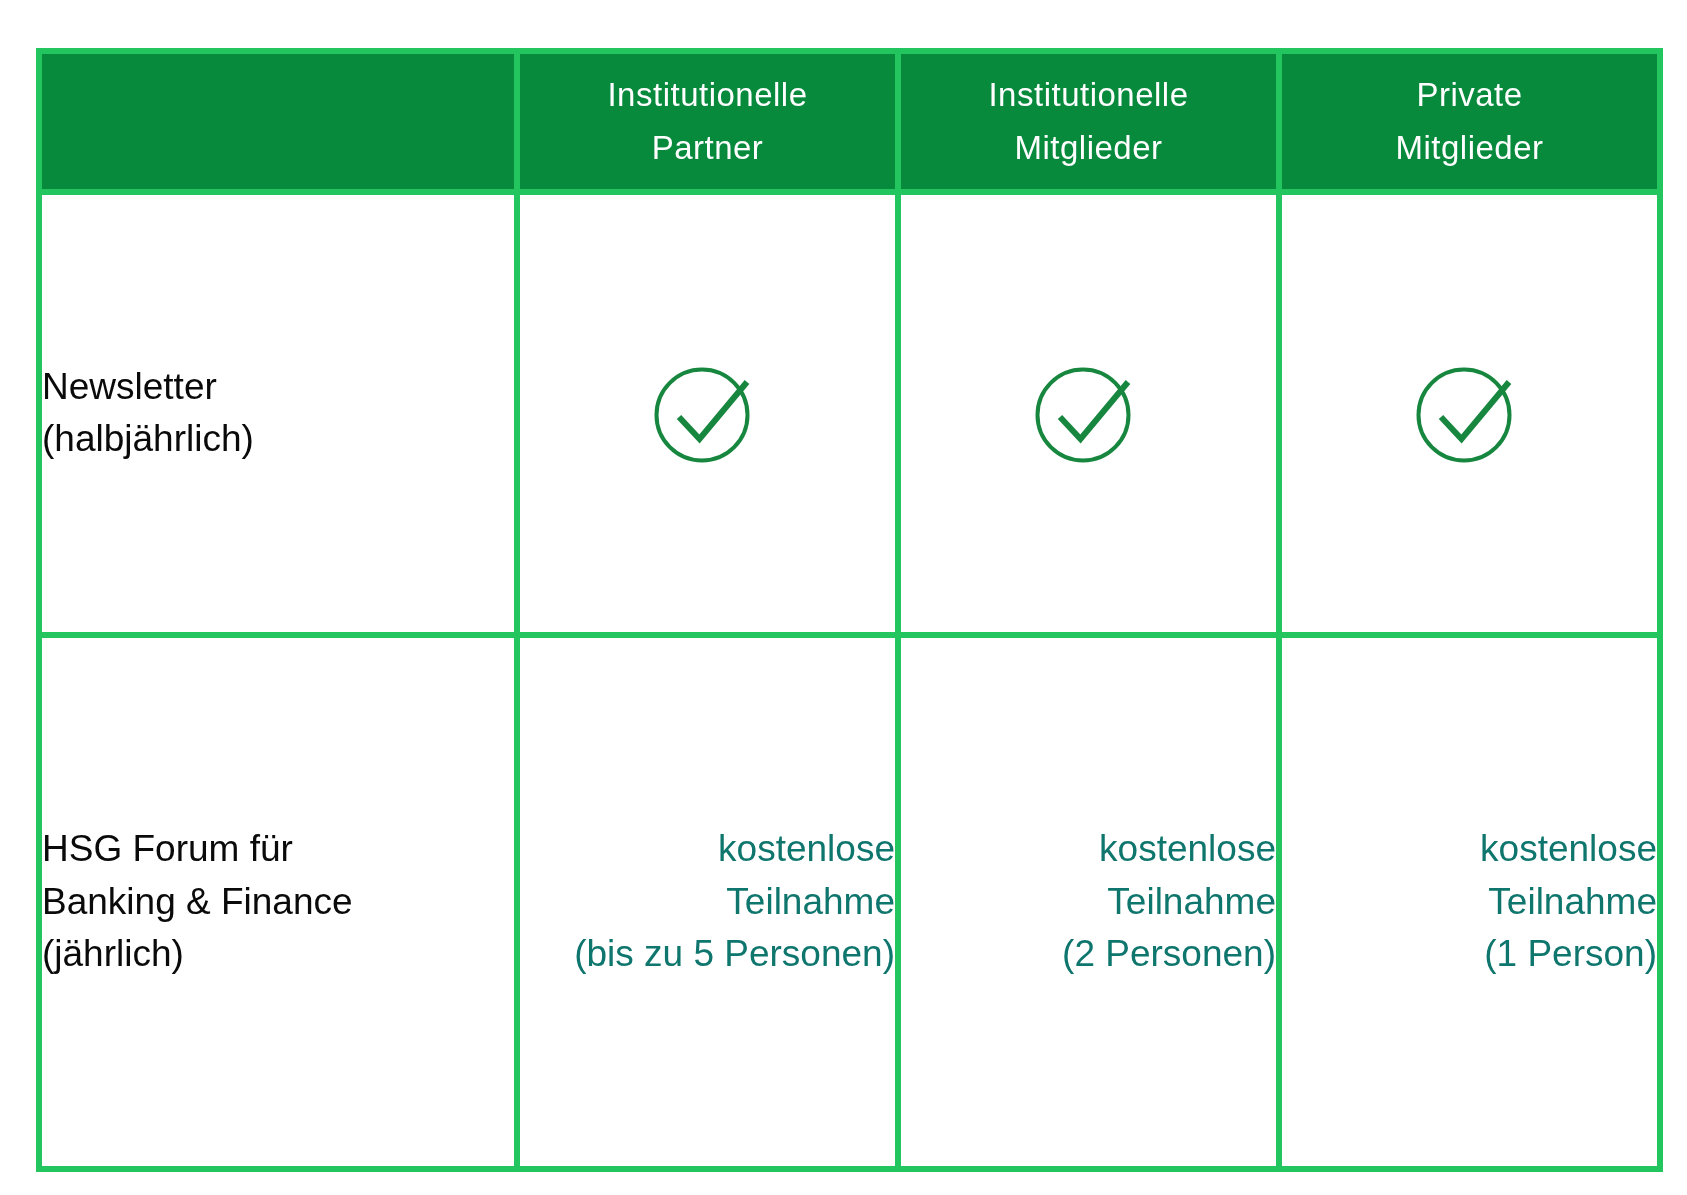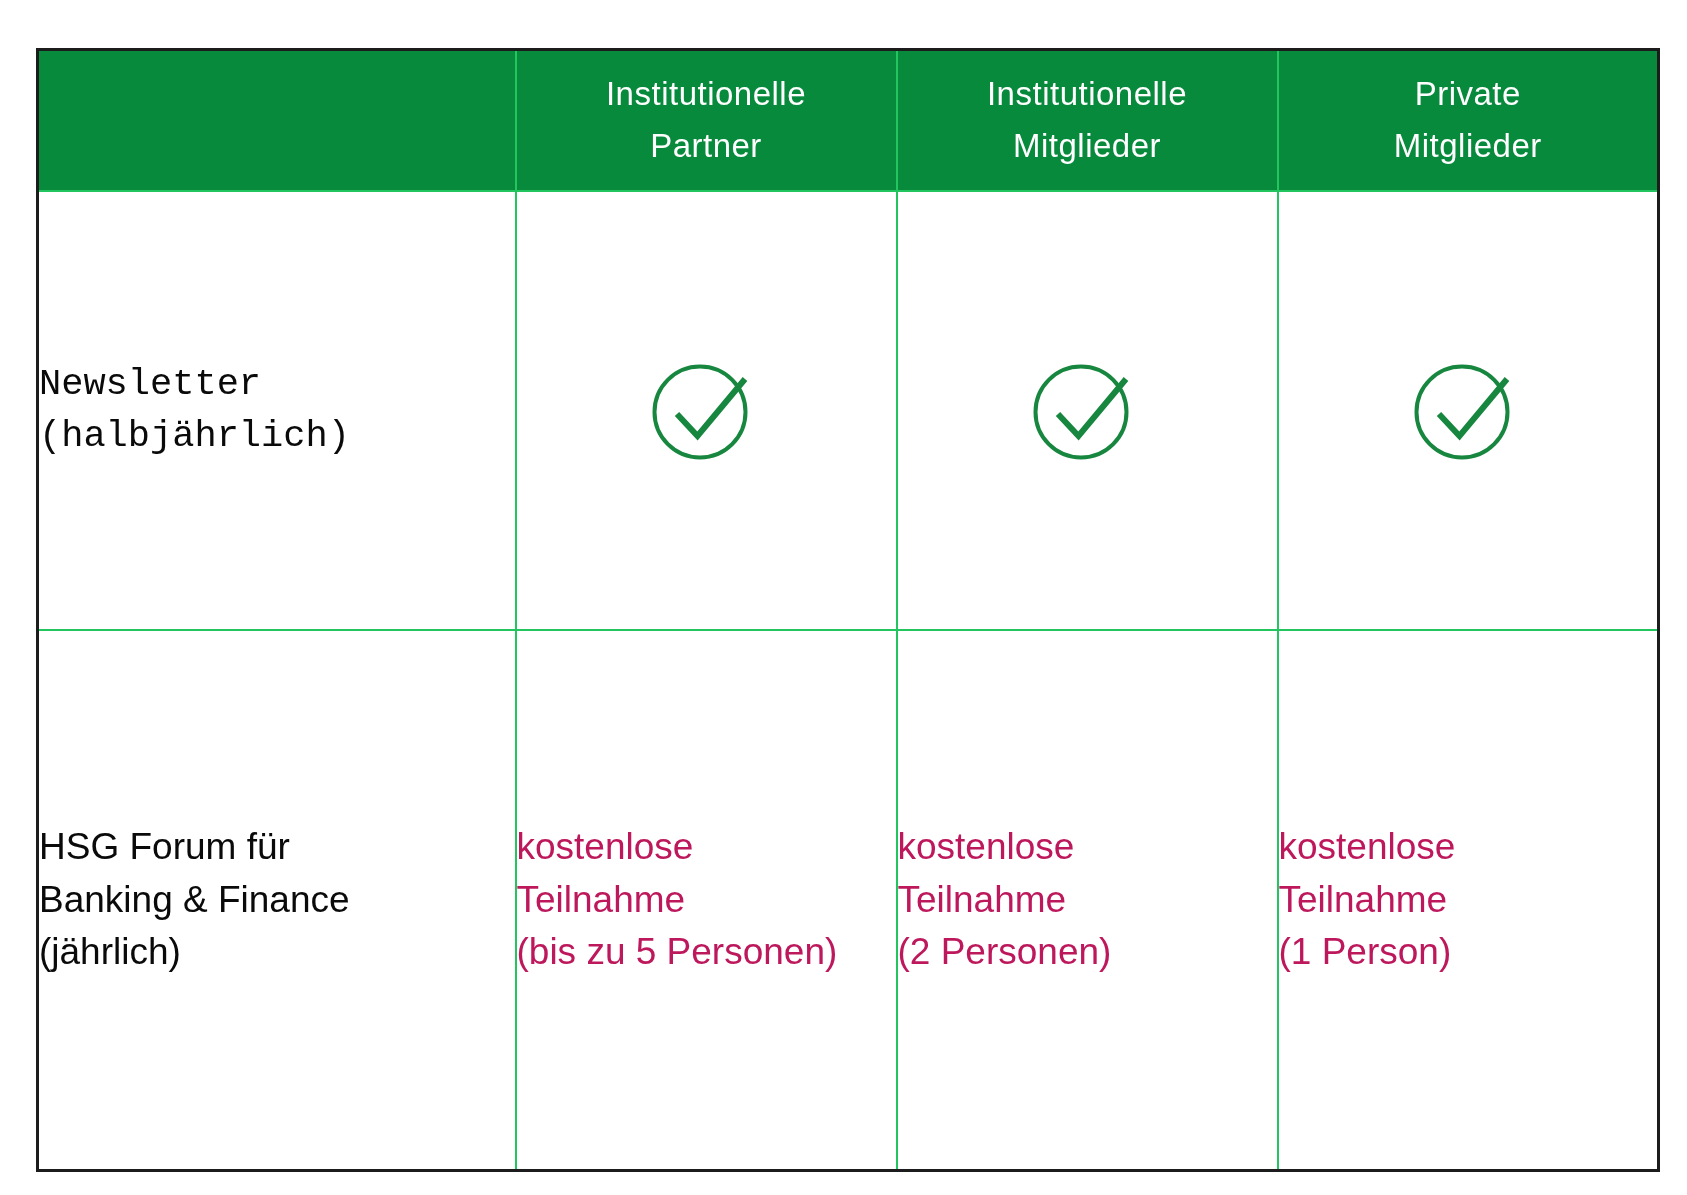--- a/index.html
+++ b/index.html
@@ -20,31 +20,31 @@
     left: 36px;
     top: 48px;
     width: 1621px;
     height: 1124px;
     border-collapse: collapse;
     table-layout: fixed;
     border: 3px solid #1c1c1c;
   }
   table.membership th,
   table.membership td {
-    border: 2px solid #22c55e;
+    border: 6px solid #22c55e;
     padding: 0;
     white-space: pre-line;
   }
   
   col.c-label  { width: 478px; }
   col.c-tier   { width: 381px; }
 
   
   tr.r-head  { height: 141px; }
-  tr.r-news  { height: 207px; font-family: Liberation Mono, monospace; }
+  tr.r-news  { height: 207px; }
   tr.r-forsch{ height: 212px; }
   tr.r-forum { height: 257px; }
   tr.r-fee   { height: 305px; }
 
   
   th.tier-header {
     background: #078a3c;
     color: #ffffff;
     font-size: 33px;
     font-weight: 400;
@@ -66,23 +66,23 @@
     text-align: left;
     vertical-align: middle;
     padding-left: 27px;
     padding-right: 10px;
     line-height: 1.42;
   }
 
   
   td.value {
     background: #ffffff;
-    color: #be185d;
+    color: #0f766e;
     font-size: 37px;
-    text-align: left;
+    text-align: right;
     vertical-align: middle;
     line-height: 1.42;
   }
 
   
   .check-wrap {
     display: flex;
     align-items: center;
     justify-content: center;
     height: 100%;

